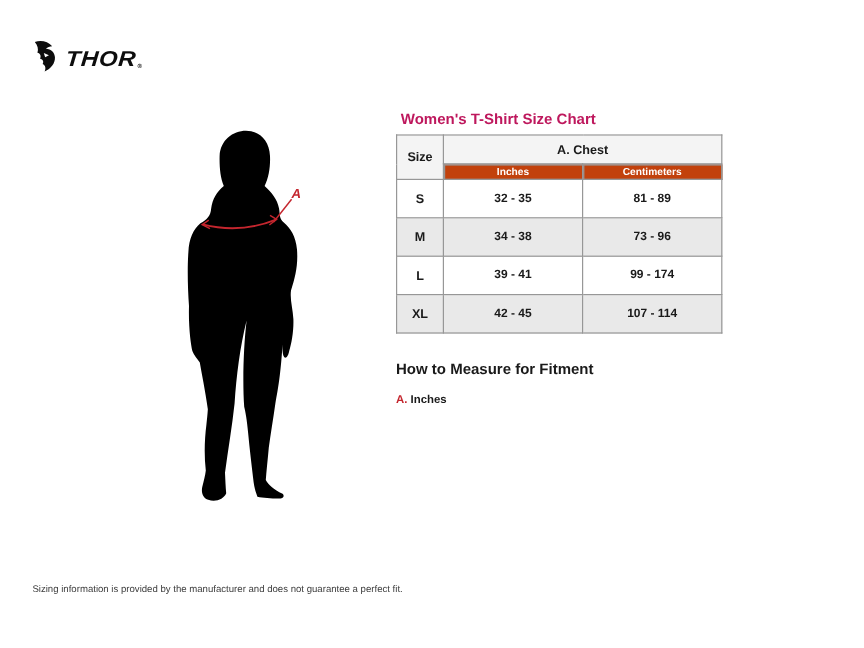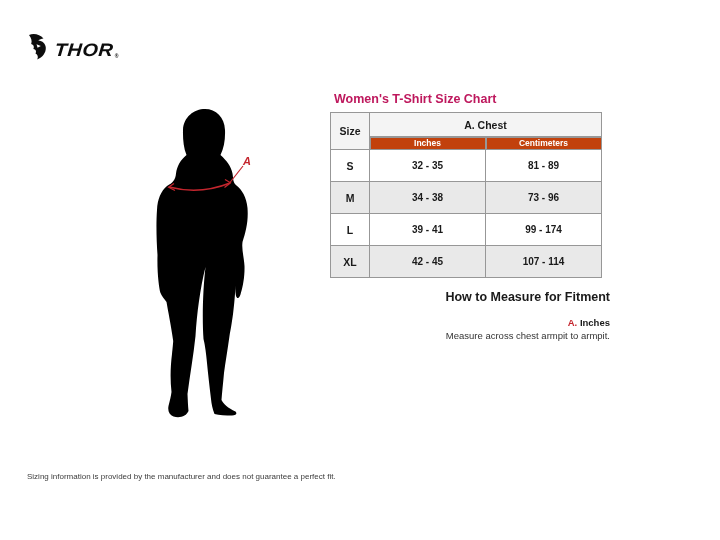--- a/index.html
+++ b/index.html
@@ -35,29 +35,29 @@
   .head-cell{background:#f4f4f4;font-size:10.5px;font-weight:bold;height:23px;}
   .bar-cell{
     background:#c2410c;color:#fff;font-size:8.5px;font-weight:bold;height:12px;
     border-color:#000;outline:1px solid #979797;outline-offset:-1px;
   }
   .chart-table td{height:31px;font-weight:600;}
   .size-col{font-weight:bold;font-size:10.5px;background:#fff;}
   .chart-table tbody tr:nth-child(even) td{background:#e9e9e9;}
   .chart-table tbody tr:nth-child(odd) td{background:#ffffff;}
 
-  .fitment{position:absolute;left:330px;top:290px;width:280px;text-align:right;}
+  .fitment{position:absolute;left:330px;top:301px;width:280px;}
   .fitment-title{margin:0 0 13px 0;font-size:12.5px;font-weight:bold;color:#1a1a1a;}
   .fitment-label{margin:0;font-size:9.5px;font-weight:bold;color:#1a1a1a;}
   .fitment-label .letter{color:#c4262e;}
   .fitment-desc{margin:2px 0 0 0;font-size:9.5px;color:#333;}
 
   
   .footnote{
-    position:absolute;left:27px;top:472px;width:320px;
+    position:absolute;left:27px;top:486px;width:320px;
     font-size:8px;line-height:1.35;color:#3c3c3c;
   }
 </style>
 </head>
 <body>
 
 <div class="logo">
   <svg class="logo-mark" width="24" height="30" viewBox="0 0 24 30" aria-hidden="true">
     <path fill="#0d0d0d" d="M3 2 C8 0 14 1.5 17.5 5.5 C15.5 5.6 13.5 6.4 12.3 7.6
       C16.5 7.8 19.6 10.8 19.8 14.8 C20 19.8 16.6 24.4 11.2 26.6
@@ -161,18 +161,17 @@
     </tr>
   </tbody>
 </table>
 
 <div class="fitment">
   <h2 class="fitment-title">How to Measure for Fitment</h2>
   <p class="fitment-label">
     <span class="letter">A.</span>
     <span>Inches</span>
   </p>
-  <p class="fitment-desc">Measure across chest armpit to armpit.</p>
 </div>
 
 <div class="footnote">
   <div>Sizing information is provided by the manufacturer and does not guarantee a perfect fit.</div>
 </div>
 
 </body></html>

